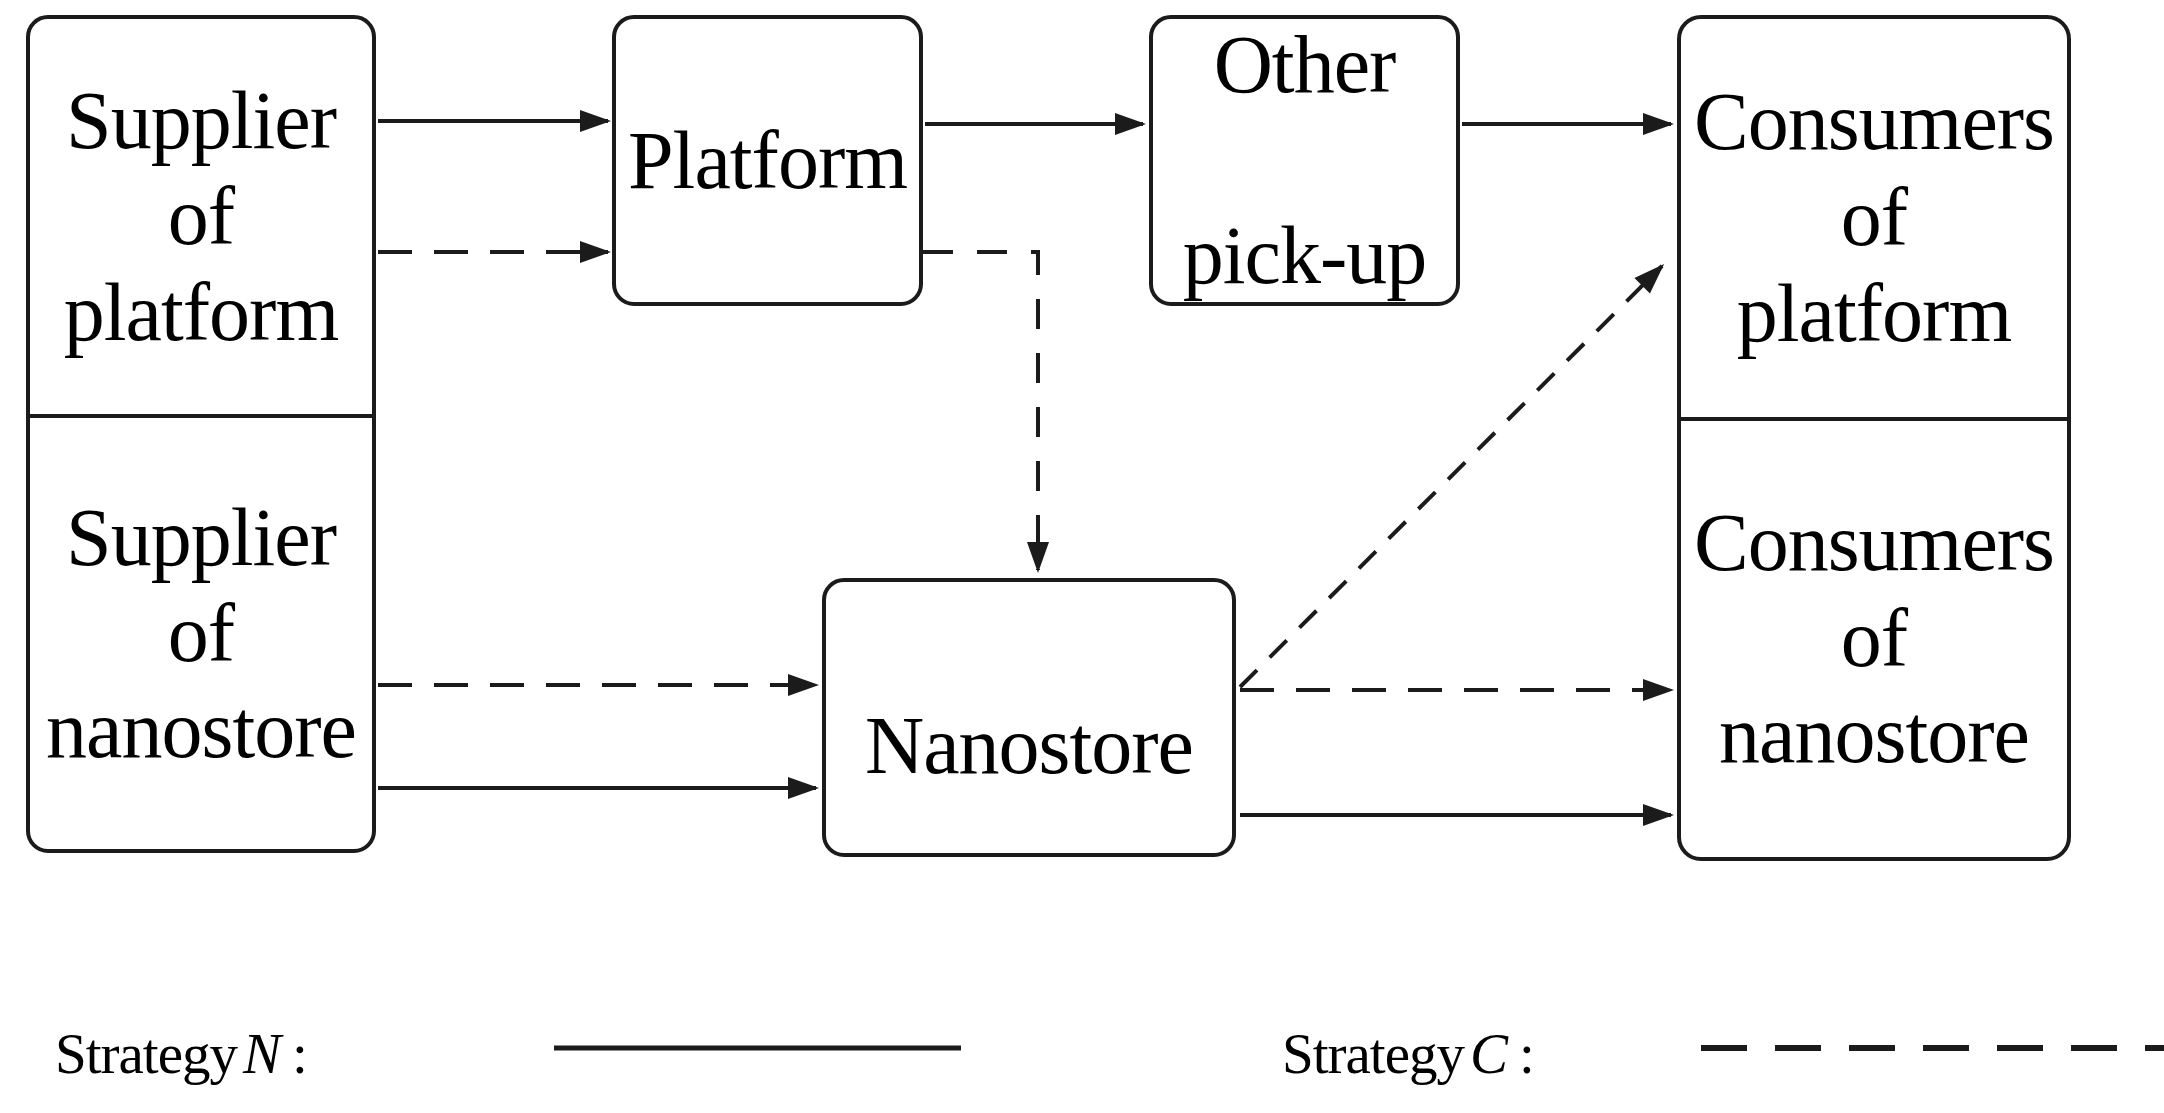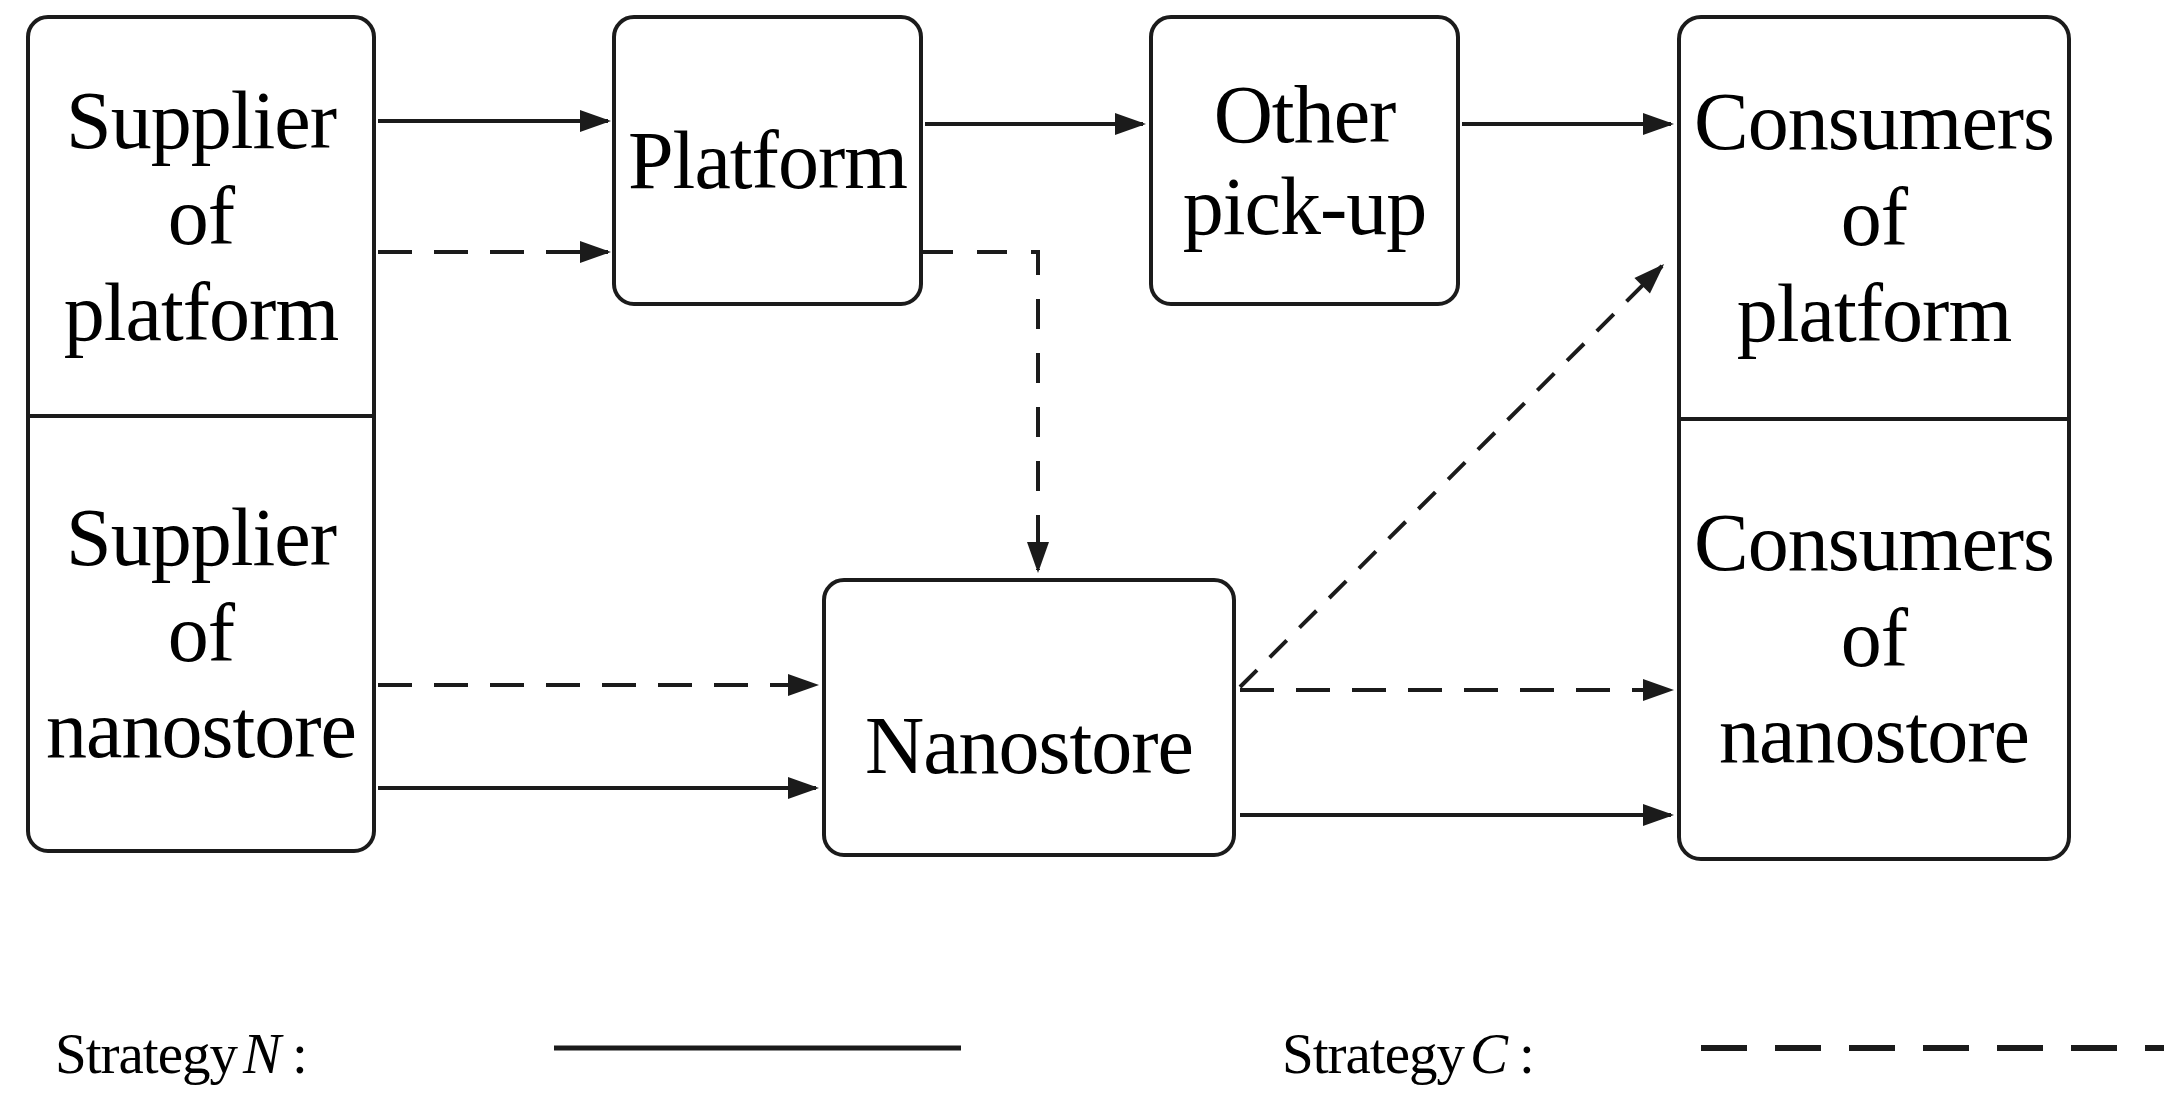--- a/index.html
+++ b/index.html
@@ -41,21 +41,21 @@
     width:100%;height:100%;
     font-size:82px;line-height:96px;
     text-align:center;
     letter-spacing:-1px;
     white-space:nowrap;
   }
   #box-suppliers{left:26px;top:15px;width:350px;height:838px;}
   #cell-supplier-platform{flex:0 0 395px;}
   #box-platform{left:612px;top:15px;width:311px;height:291px;}
   #box-pickup{left:1149px;top:15px;width:311px;height:291px;}
-  #box-pickup .label{line-height:92px;}
+  #box-pickup .label{line-height:92px;justify-content:space-between;}
   #box-nanostore{left:822px;top:578px;width:414px;height:279px;}
   #box-nanostore .label{padding-top:56px;}
   #box-consumers{left:1677px;top:15px;width:394px;height:846px;border-radius:24px;}
   #cell-consumers-platform{flex:0 0 398px;}
 
   .legend-text{
     position:absolute;top:1006px;
     font-size:57px;line-height:96px;
     letter-spacing:-1px;white-space:nowrap;
   }

